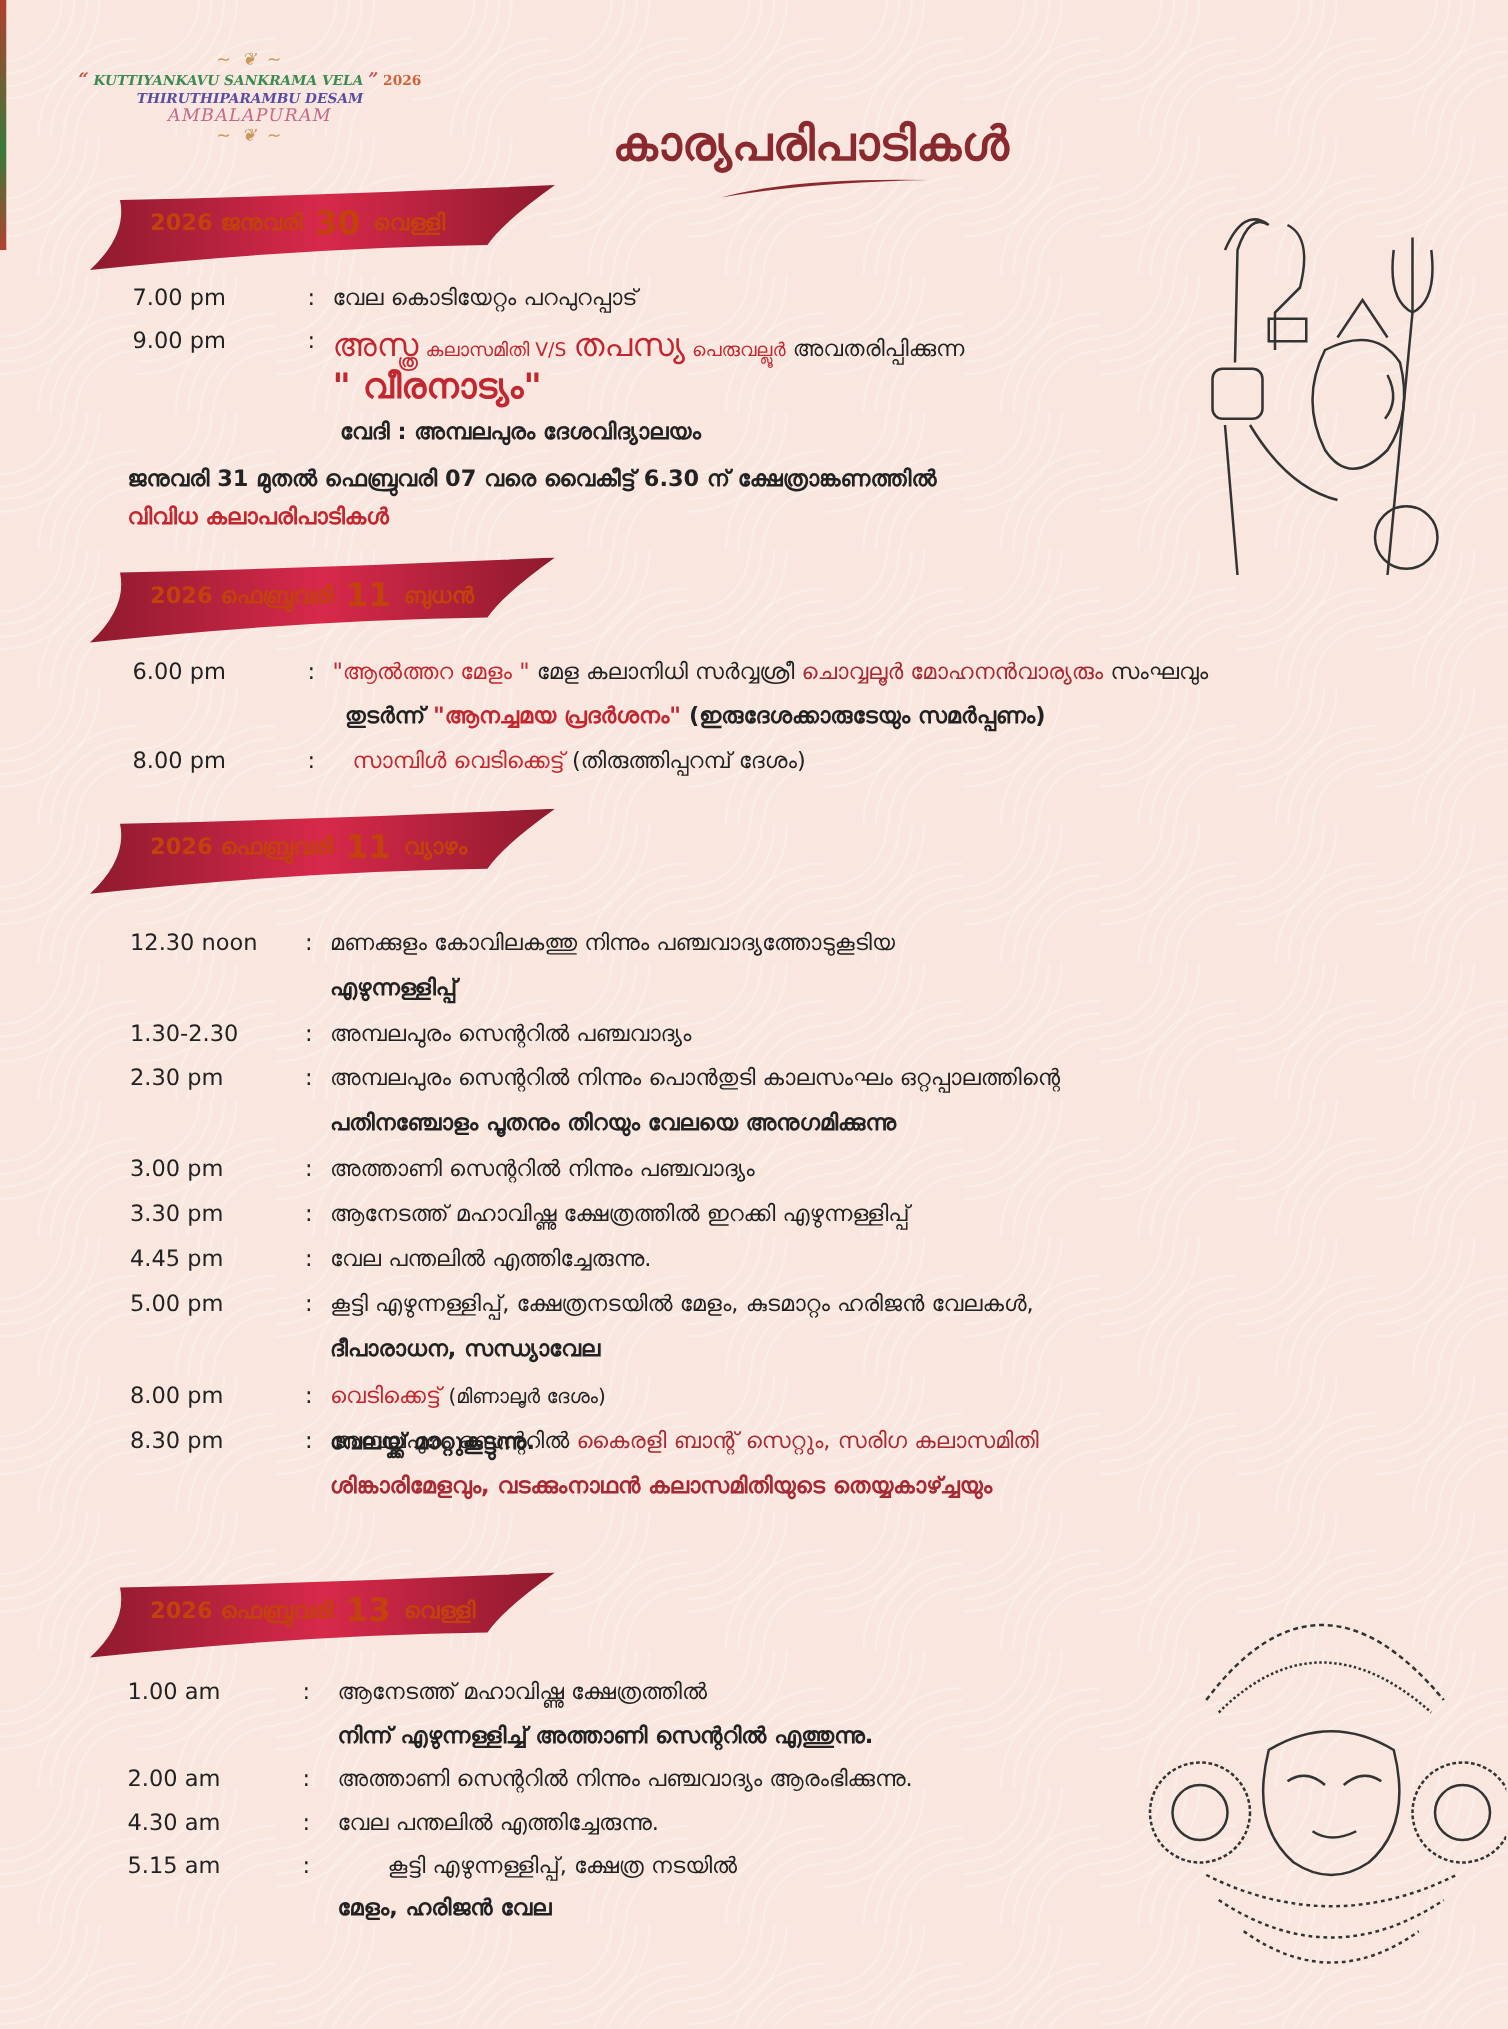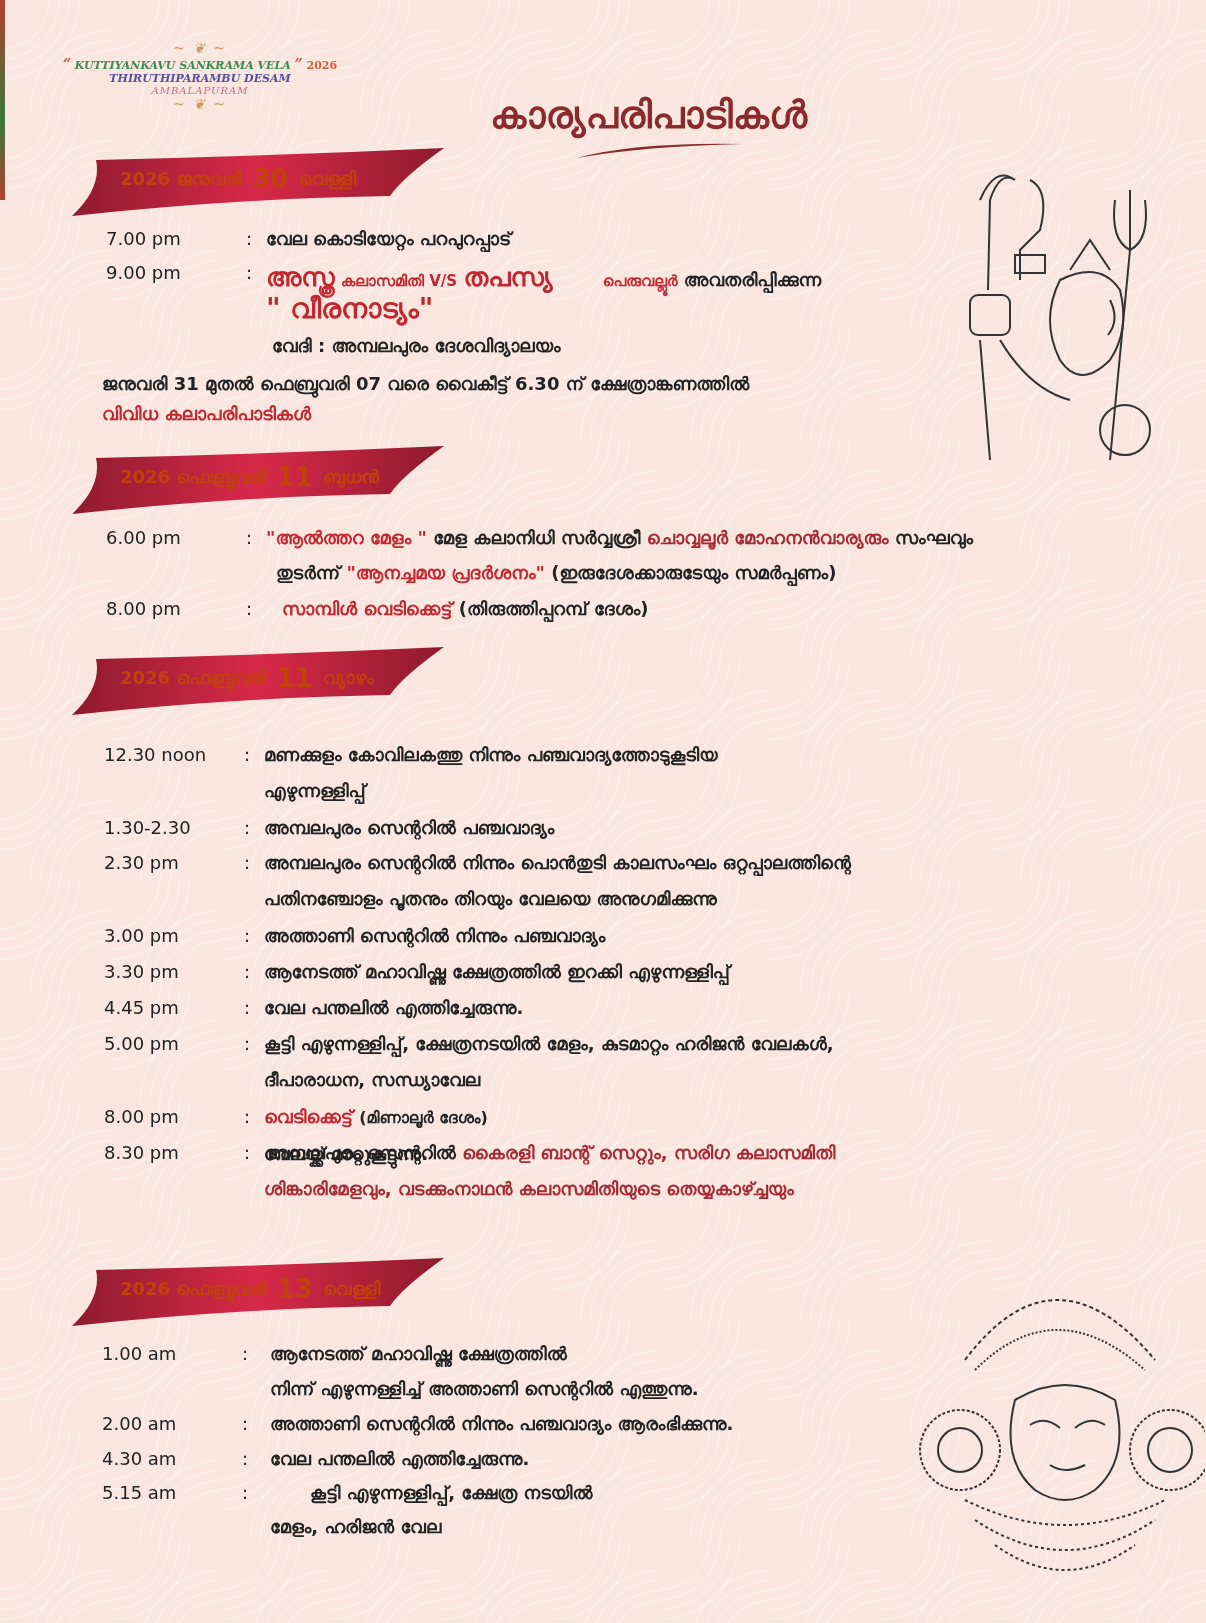--- a/index.html
+++ b/index.html
@@ -18,34 +18,34 @@
     z-index:0;
   }
   .left-edge { position:absolute; left:0; top:0; width:5px; height:200px; background:linear-gradient(#b04030,#3a7a3a 60%, #b04030); z-index:1; }
 
   .logo { position:absolute; left:50px; top:40px; width:300px; text-align:center; z-index:2; font-family:"DejaVu Serif", serif; font-style:italic; }
   .logo .orn { color:#c79a5a; font-size:14px; letter-spacing:2px; height:16px; line-height:16px; }
   .logo .l1 { font-size:11px; color:#3d8a52; font-weight:bold; }
   .logo .l1 .q { color:#c8504a; font-size:14px; }
   .logo .l1 .yr { color:#d0603a; font-style:normal; }
   .logo .l2 { font-size:11px; color:#5a4ea0; font-weight:bold; }
-  .logo .l3 { font-size:10px; color:#c46a8a; letter-spacing:1px; }
+  .logo .l3 { font-size:14px; color:#c46a8a; letter-spacing:1px; }
 
   .title { position:absolute; left:490px; top:92px; font-size:38px; font-weight:bold; color:#8b2a2e; z-index:2; font-family:"DejaVu Serif", serif; }
   .title-swash { position:absolute; left:575px; top:140px; width:170px; height:20px; z-index:2; }
 
   .ribbon { position:absolute; left:72px; width:380px; height:60px; z-index:2; }
   .ribbon svg { position:absolute; left:0; top:0; }
   .ribbon .rtext { position:absolute; left:48px; top:16px; color:#c2410c; font-size:18px; font-weight:bold; white-space:nowrap; }
   .ribbon .rtext .num { font-size:26px; vertical-align:-3px; margin:0 4px; }
 
   .row { position:absolute; font-size:18px; z-index:2; white-space:nowrap; }
   .time { position:absolute; left:0; width:140px; }
   .colon { position:absolute; left:140px; }
-  .desc { position:absolute; left:160px; font-weight:bold; }
+  .desc { position:absolute; left:160px; font-weight:normal; }
   .red { color:#c2262e; }
   .dred { color:#a52a34; }
   .big { font-size:26px; }
   .huge { font-size:28px; }
 
   .illus { position:absolute; z-index:1; }
 </style>
 </head>
 <body>
 
@@ -94,21 +94,21 @@
   <span class="colon">:</span>
   <span class="desc">വേല കൊടിയേറ്റം പറപുറപ്പാട്</span>
 </div>
 <div class="row" style="left:106px; top:262px;">
   <span class="time">9.00 pm</span>
   <span class="colon">:</span>
   <span class="desc">
     <span class="red big">അസ്ത്ര</span>
     <span class="red" style="font-size:15px;">കലാസമിതി V/S</span>
     <span class="red big">തപസ്യ</span>
-    <span class="red" style="font-size:15px;margin-left:44px;">പെരുവല്ലൂർ</span>
+    <span class="red" style="font-size:15px;">പെരുവല്ലൂർ</span>
     <span>അവതരിപ്പിക്കുന്ന</span>
   </span>
 </div>
 <div class="row" style="left:266px; top:292px;">
   <span class="red huge" style="font-weight:bold;">" വീരനാട്യം"</span>
 </div>
 <div class="row" style="left:272px; top:335px; font-weight:bold;text-align:right;">വേദി : അമ്പലപുരം ദേശവിദ്യാലയം</div>
 <div class="row" style="left:102px; top:373px; font-weight:bold;">ജനുവരി 31 മുതൽ  ഫെബ്രുവരി  07 വരെ വൈകീട്ട് 6.30 ന് ക്ഷേത്രാങ്കണത്തിൽ</div>
 <div class="row red" style="left:102px; top:403px; font-weight:bold;">വിവിധ കലാപരിപാടികൾ</div>
 

